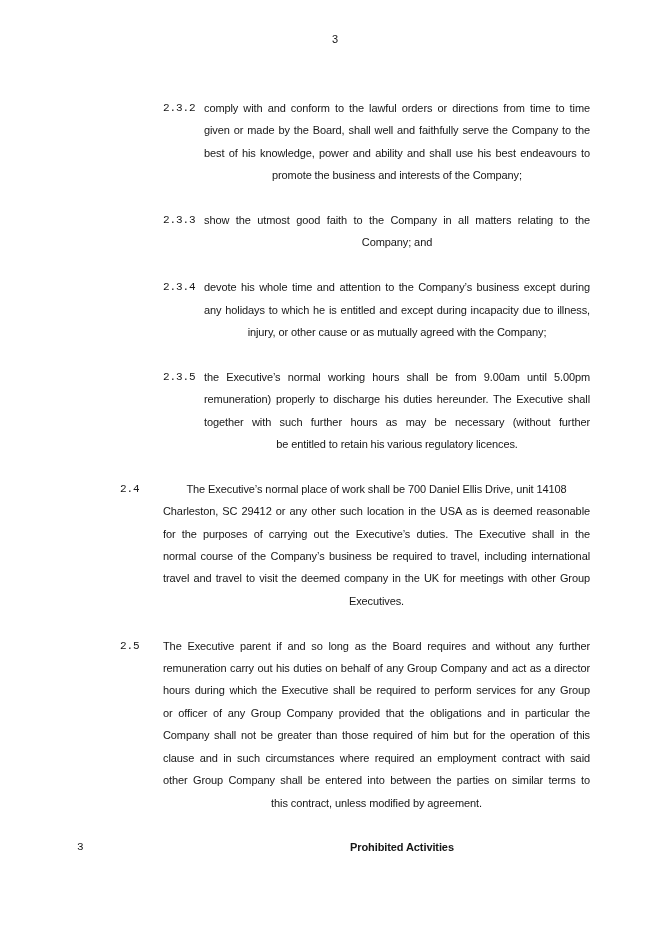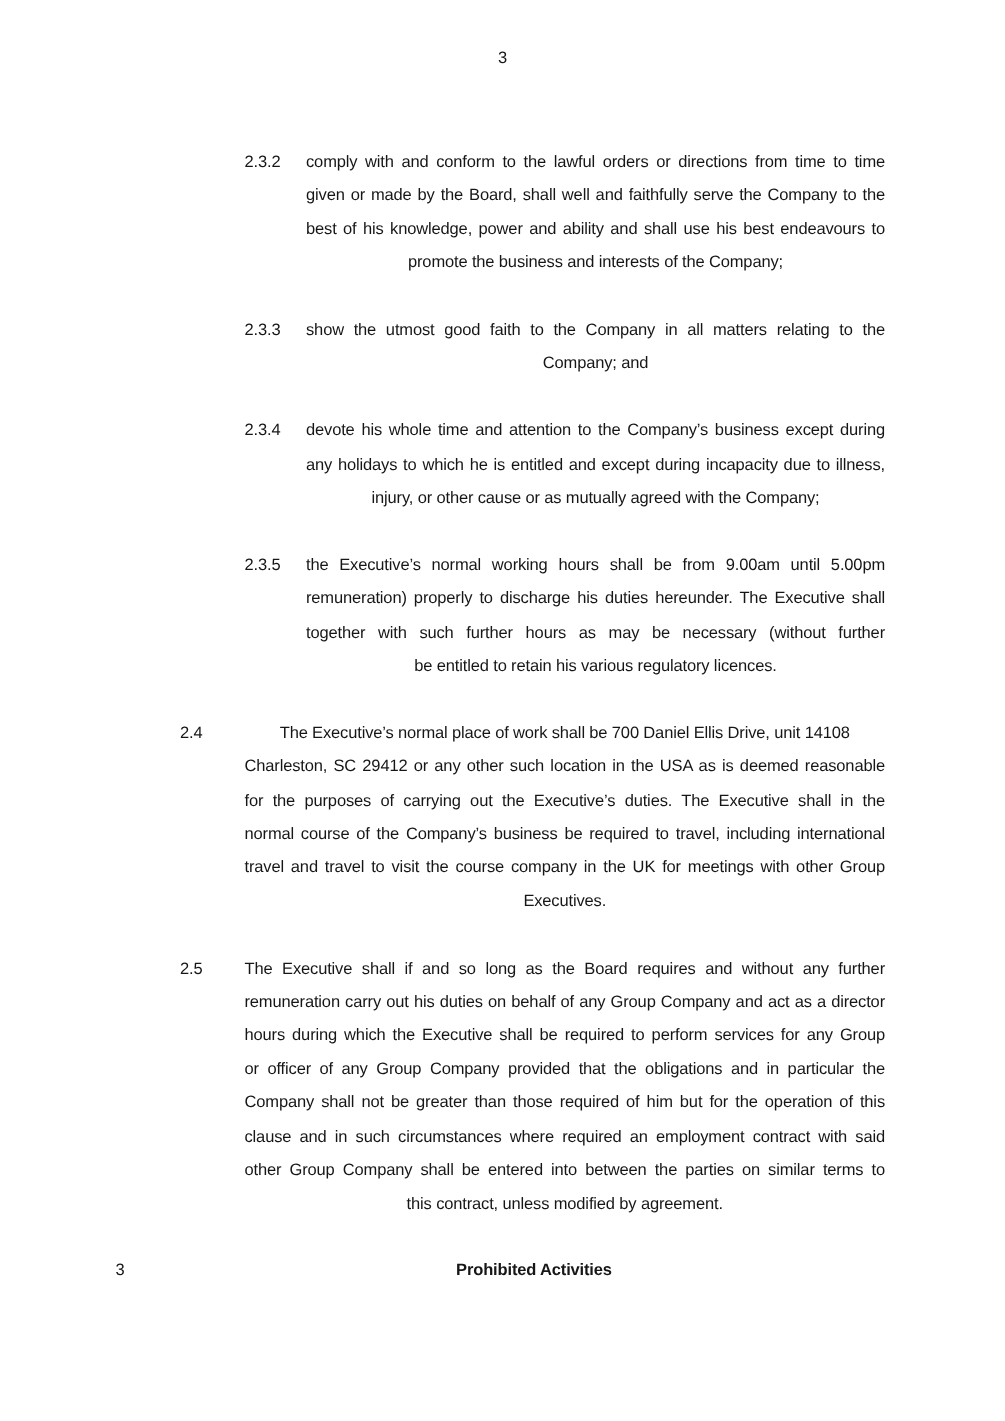--- a/index.html
+++ b/index.html
@@ -32,30 +32,31 @@
     left: 0;
     width: 670px;
   }
   .clause {
     display: flex;
     margin-bottom: 22.4px;
   }
   .clause .num {
     flex: none;
     line-height: 22.4px;
+    font-family: Liberation Mono, monospace;
   }
   .clause .body {
     flex: none;
   }
   .level-sub .num      { margin-left: 163px; width: 41px; }
   .level-sub .body     { width: 386px; }
   .level-clause .num   { margin-left: 120px; width: 43px; }
   .level-clause .body  { width: 427px; }
   .level-section .num  { margin-left: 77px;  width: 44px; }
-  .level-section .body { width: 470px; }
+  .level-section .body { width: 470px; margin-left: 46px; }
   .line {
     line-height: 22.4px;
     white-space: normal;
     text-align: center;
   }
   .line.j {
     text-align: justify;
     text-align-last: justify;
   }
   .bold .body .line { font-weight: bold; }
@@ -99,28 +100,28 @@
           <div class="line">be entitled to retain his various regulatory licences.</div>
         </div>
       </div>
       <div class="clause level-clause">
         <div class="num">2.4</div>
         <div class="body">
           <div class="line">The Executive’s normal place of work shall be 700 Daniel Ellis Drive, unit 14108</div>
           <div class="line j">Charleston, SC 29412 or any other such location in the USA  as is deemed reasonable</div>
           <div class="line j">for the purposes of carrying out the Executive’s duties.  The Executive shall in the</div>
           <div class="line j">normal course of the Company’s business be required to travel, including international</div>
-          <div class="line j">travel and travel to visit the course company in the UK for meetings with other Group</div>
+          <div class="line j">travel and travel to visit the deemed company in the UK for meetings with other Group</div>
           <div class="line">Executives.</div>
         </div>
       </div>
       <div class="clause level-clause">
         <div class="num">2.5</div>
         <div class="body">
-          <div class="line j">The Executive shall if and so long as the Board requires and without any further</div>
+          <div class="line j">The Executive parent if and so long as the Board requires and without any further</div>
           <div class="line j">remuneration carry out his duties on behalf of any Group Company and act as a director</div>
           <div class="line j">hours during which the Executive shall be required to perform services for any Group</div>
           <div class="line j">or officer of any Group Company provided that the obligations and in particular the</div>
           <div class="line j">Company shall not be greater than those required of him but for the operation of this</div>
           <div class="line j">clause and in such circumstances where required an employment contract with said</div>
           <div class="line j">other Group Company shall be entered into between the parties on similar terms to</div>
           <div class="line">this contract, unless modified by agreement.</div>
         </div>
       </div>
       <div class="clause level-section bold">

